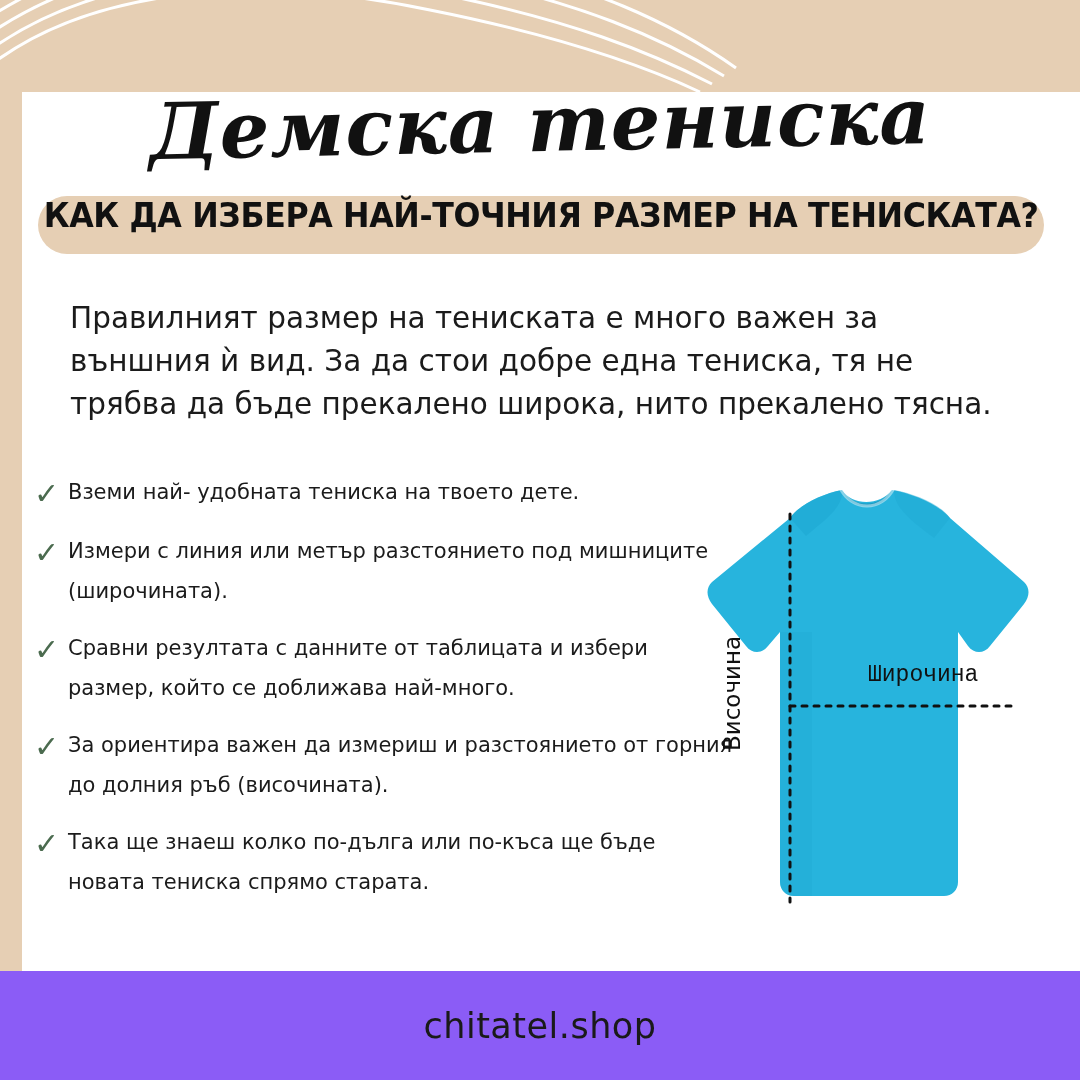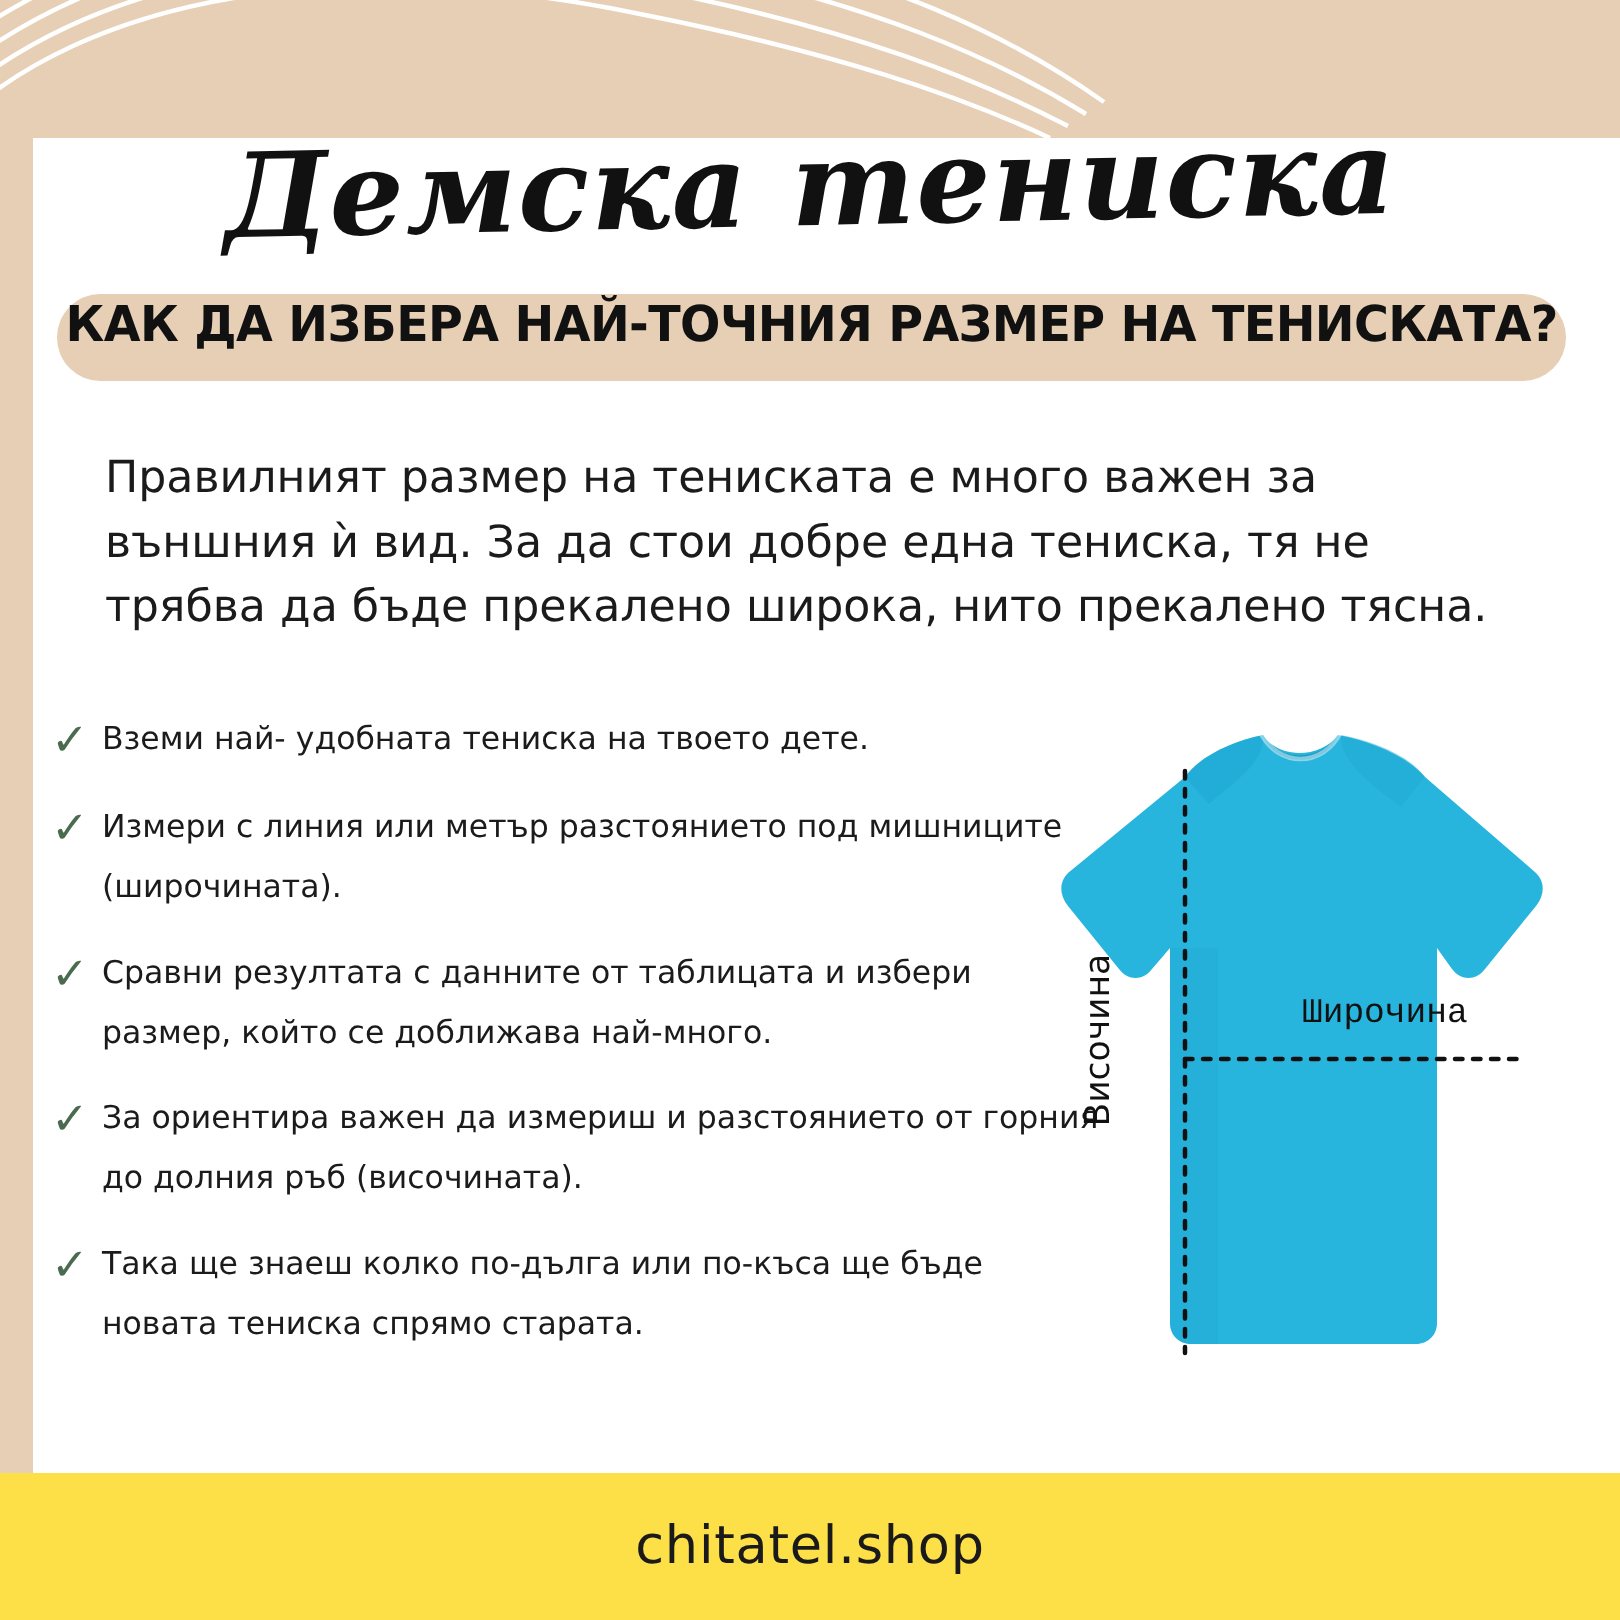--- a/index.html
+++ b/index.html
@@ -55,22 +55,22 @@
     left: 0;
     top: 0;
   }
 
   
   .bottom-band {
     position: absolute;
     left: 0;
     bottom: 0;
     width: 1080px;
-    height: 98px;
-    background: #fde047;
+    height: 109px;
+    background: #8b5cf6;
     display: flex;
     align-items: center;
     justify-content: center;
   }
   .bottom-band .site {
     font-family: "DejaVu Sans", sans-serif;
     font-size: 35px;
     color: #1a1a1a;
     letter-spacing: 0.5px;
   }

